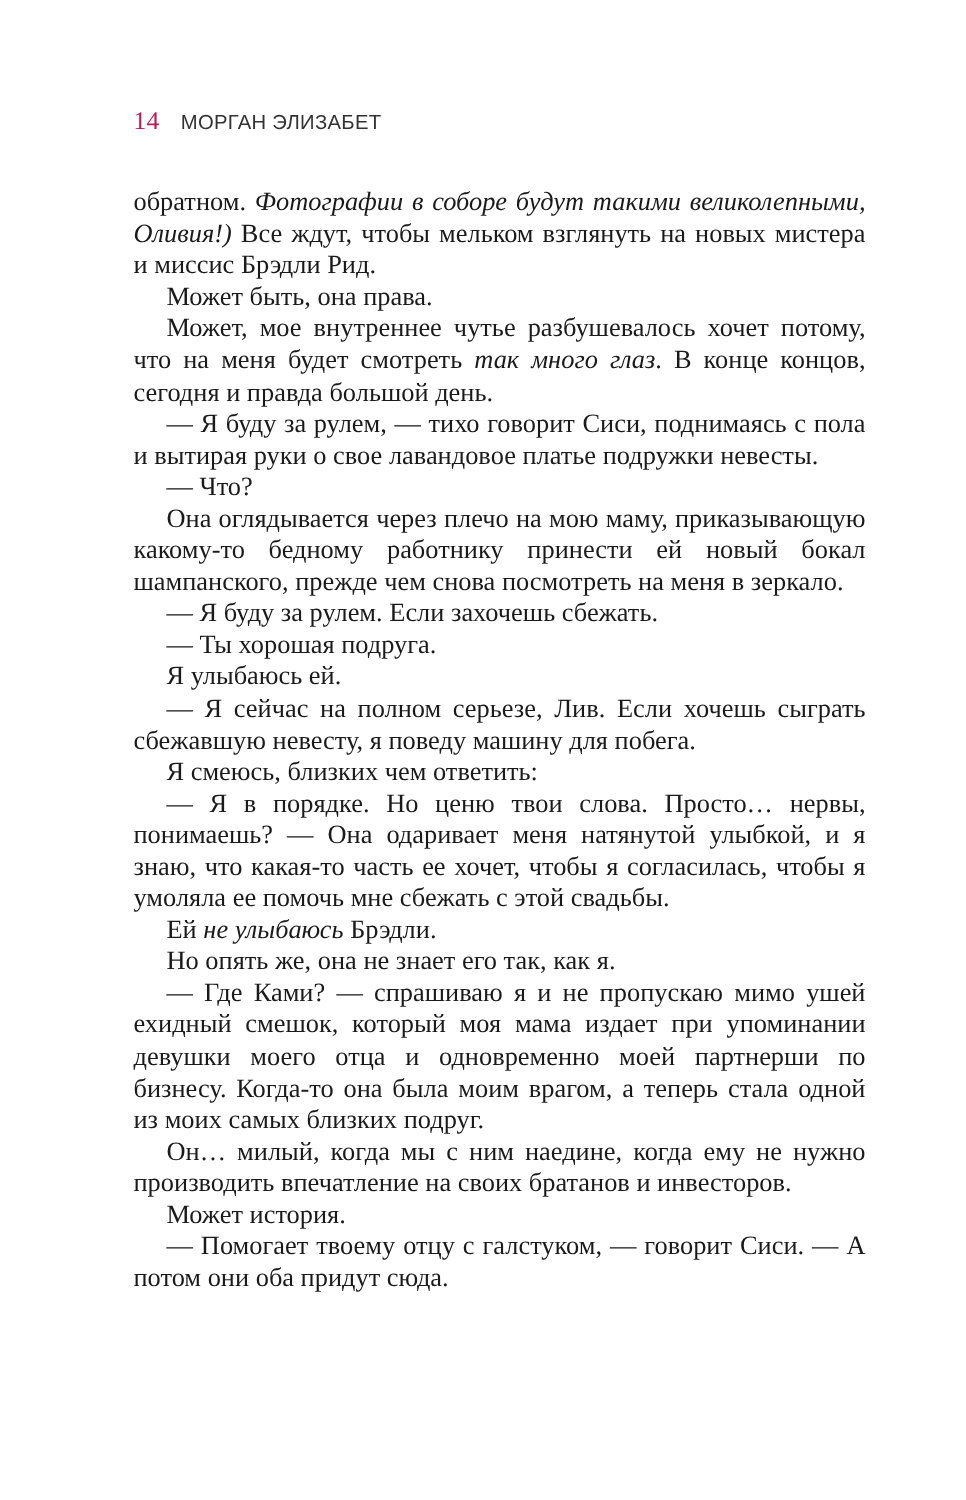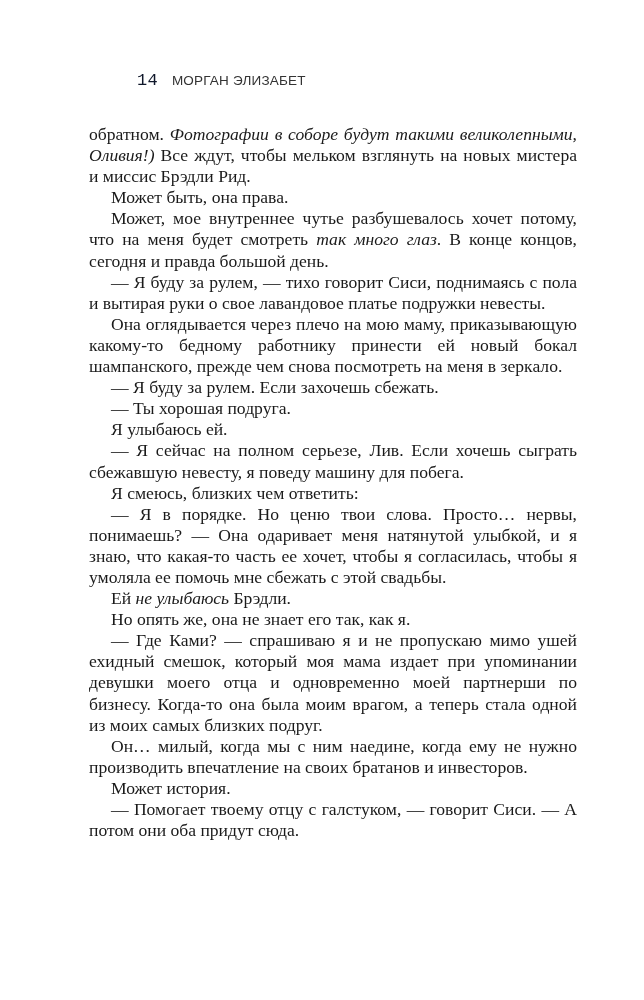--- a/index.html
+++ b/index.html
@@ -3,21 +3,21 @@
   <meta charset="utf-8">
   <style>
     html, body { margin: 0; padding: 0; background: #ffffff; }
     body { width: 644px; height: 1000px; position: relative; overflow: hidden; }
     .page { position: absolute; left: 0; top: 0; width: 644px; height: 1000px; background: #ffffff; }
     .running-head {
       position: absolute; left: 89px; top: 71px;
       font-family: "Liberation Sans", sans-serif; font-size: 14px; color: #222;
       letter-spacing: 0.2px; white-space: nowrap;
     }
-    .running-head .folio { font-family: Liberation Mono, monospace; font-size: 17px; margin-right: 10px; color: #0f172a; margin-left: 48px; }
+    .running-head .folio { font-family: Liberation Serif, serif; font-size: 17px; margin-right: 10px; color: #be185d; }
     .running-head .author { font-size: 13.5px; color: #333; margin-top: 27px; }
     .body-text {
       position: absolute; left: 89px; top: 124px; width: 488px;
       font-family: Liberation Serif, serif; font-size: 17.6px; line-height: 21.1px;
       color: #1a1a1a; text-align: justify;
     }
     .body-text p { margin: 0; text-indent: 22px; hyphens: manual; }
     .body-text p.noindent { text-indent: 0; }
     .body-text em { font-style: italic; }
   </style>
@@ -28,20 +28,21 @@
   <div class="running-head">
     <span class="folio">14</span>
     <span class="author">МОРГАН ЭЛИЗАБЕТ</span>
   </div>
 
   <div class="body-text" id="body-text">
       <p class="noindent"><span>обратном. </span><em>Фотографии в соборе будут такими великолеп­ными, Оливия!)</em><span> Все ждут, чтобы мельком взглянуть на новых мистера и миссис Брэдли Рид.</span></p>
       <p><span>Может быть, она права.</span></p>
       <p><span>Может, мое внутреннее чутье разбушевалось хочет по­тому, что на меня будет смотреть </span><em>так много глаз</em><span>. В конце концов, сегодня и правда большой день.</span></p>
       <p><span>— Я буду за рулем, — тихо говорит Сиси, поднимаясь с пола и вытирая руки о свое лавандовое платье подружки невесты.</span></p>
+      <p><span>— Что?</span></p>
       <p><span>Она оглядывается через плечо на мою маму, приказы­вающую какому-то бедному работнику принести ей новый бокал шампанского, прежде чем снова посмотреть на меня в зеркало.</span></p>
       <p><span>— Я буду за рулем. Если захочешь сбежать.</span></p>
       <p><span>— Ты хорошая подруга.</span></p>
       <p><span>Я улыбаюсь ей.</span></p>
       <p><span>— Я сейчас на полном серьезе, Лив. Если хочешь сыграть сбежавшую невесту, я поведу машину для побега.</span></p>
       <p><span>Я смеюсь, близких чем ответить:</span></p>
       <p><span>— Я в порядке. Но ценю твои слова. Просто… нервы, понимаешь? — Она одаривает меня натянутой улыбкой, и я знаю, что какая-то часть ее хочет, чтобы я согласилась, чтобы я умоляла ее помочь мне сбежать с этой свадьбы.</span></p>
       <p><span>Ей </span><em>не улыбаюсь</em><span> Брэдли.</span></p>
       <p><span>Но опять же, она не знает его так, как я.</span></p>
       <p><span>— Где Ками? — спрашиваю я и не пропускаю мимо ушей ехидный смешок, который моя мама издает при упомина­нии девушки моего отца и одновременно моей партнерши по бизнесу. Когда-то она была моим врагом, а теперь стала одной из моих самых близких подруг.</span></p>

